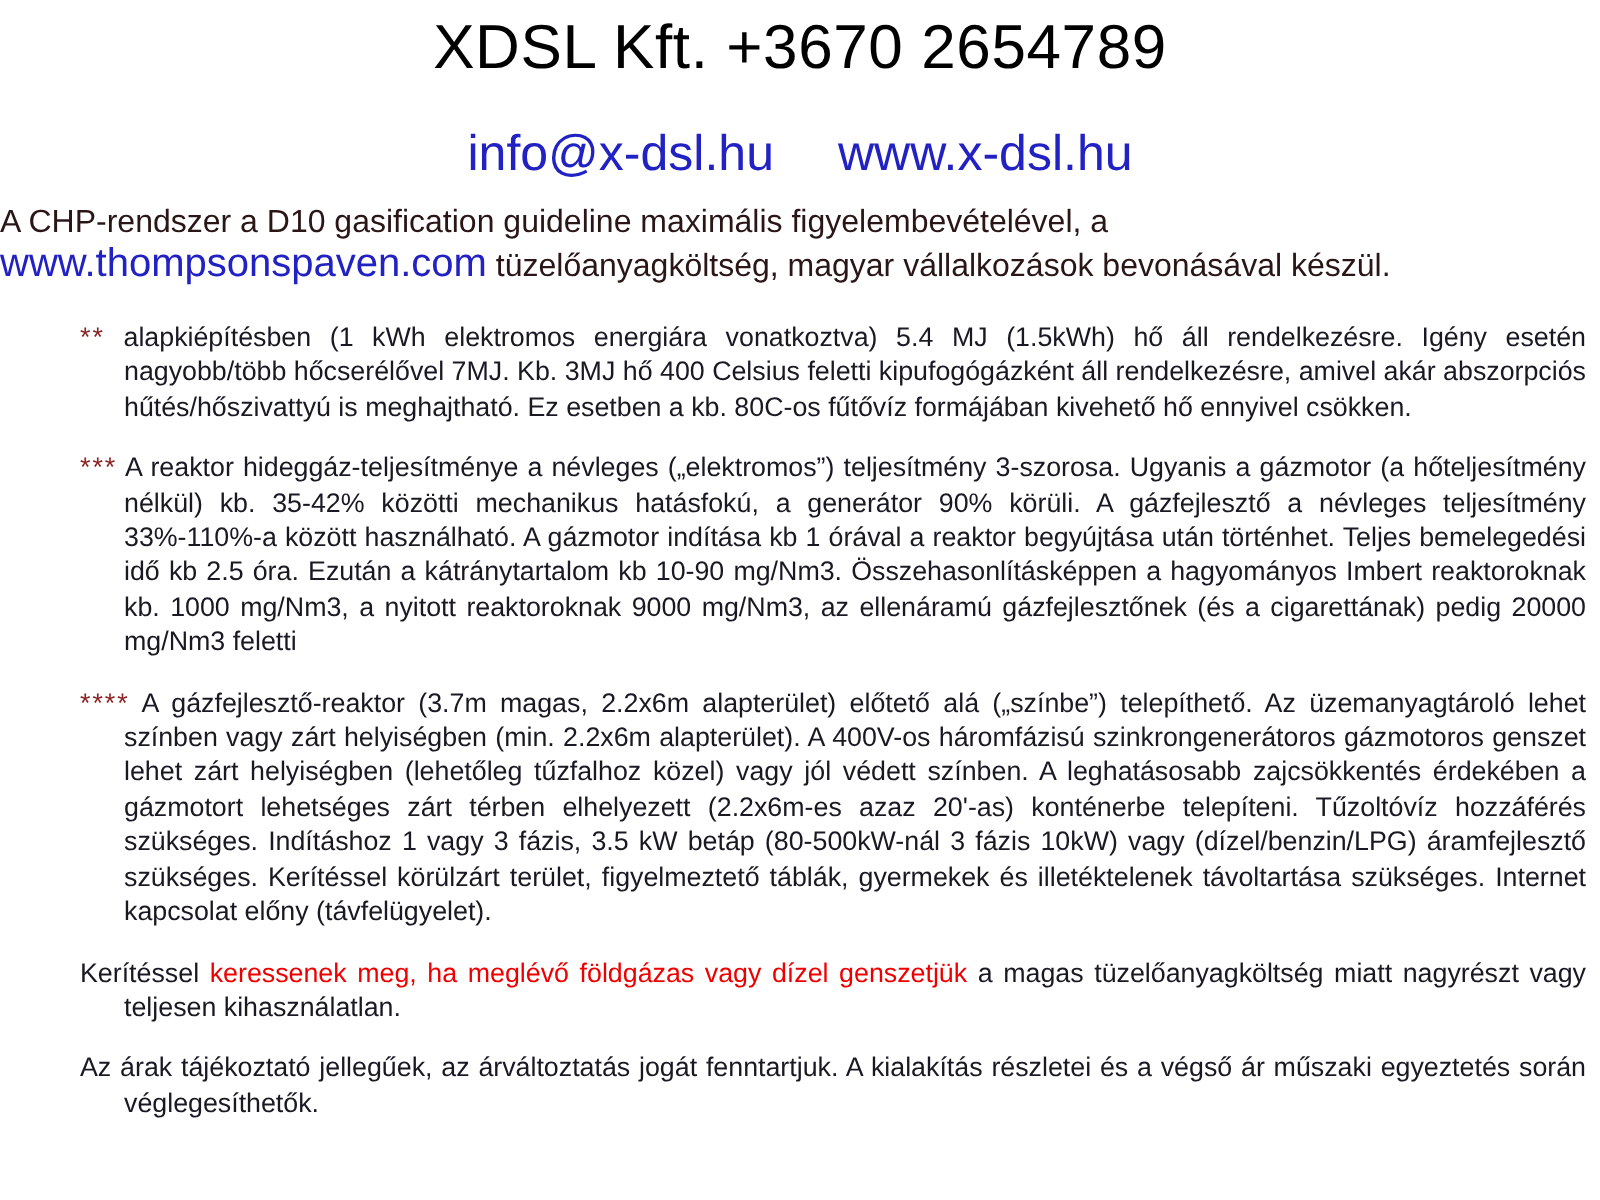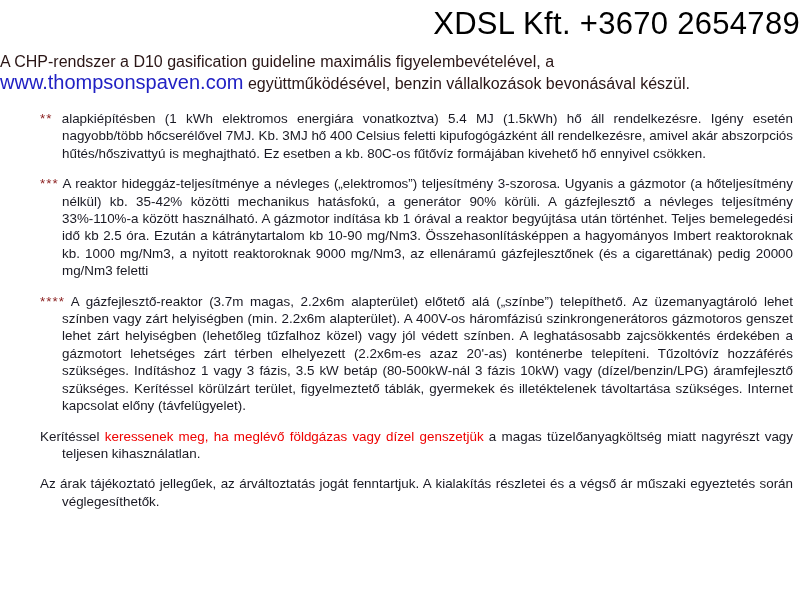--- a/index.html
+++ b/index.html
@@ -12,21 +12,21 @@
     width: 800px;
     height: 600px;
     background: #ffffff;
     font-family: "Liberation Sans", sans-serif;
     overflow: hidden;
   }
   .title {
     margin: 6px 0 0 0;
     font-size: 31px;
     font-weight: 400;
-    text-align: right;
+    text-align: center;
     color: #000000;
     letter-spacing: 0.3px;
   }
   .contact-links {
     display: flex;
     justify-content: center;
     gap: 32px;
     margin-top: 21px;
     font-size: 25px;
   }
@@ -65,24 +65,28 @@
     color: #ee0000;
   }
 </style>
 </head>
 <body>
 
 <div class="page">
 
   <h1 class="title">XDSL Kft. +3670 2654789</h1>
 
+  <div class="contact-links">
+    <a class="link">info@x-dsl.hu</a>
+    <a class="link">www.x-dsl.hu</a>
+  </div>
 
   <div class="intro">
     <div>A CHP-rendszer a D10 gasification guideline maximális figyelembevételével, a</div>
-    <div><a class="link">www.thompsonspaven.com</a><span> együttműködésével, benzin vállalkozások bevonásával készül.</span></div>
+    <div><a class="link">www.thompsonspaven.com</a><span> tüzelőanyagköltség, magyar vállalkozások bevonásával készül.</span></div>
   </div>
 
   <div class="content">
 
     <p><span class="marker">**</span> <span>alapkiépítésben (1 kWh elektromos energiára vonatkoztva) 5.4 MJ (1.5kWh) hő áll rendelkezésre. Igény esetén nagyobb/több hőcserélővel 7MJ. Kb. 3MJ hő 400 Celsius feletti kipufogógázként áll rendelkezésre, amivel akár abszorpciós hűtés/hőszivattyú is meghajtható. Ez esetben a kb. 80C-os fűtővíz formájában kivehető hő ennyivel csökken.</span></p>
 
     <p><span class="marker">***</span> <span>A reaktor hideggáz-teljesítménye a névleges („elektromos”) teljesítmény 3-szorosa. Ugyanis a gázmotor (a hőteljesítmény nélkül) kb. 35-42% közötti mechanikus hatásfokú, a generátor 90% körüli. A gázfejlesztő a névleges teljesítmény 33%-110%-a között használható. A gázmotor indítása  kb 1 órával a reaktor begyújtása után történhet. Teljes bemelegedési idő kb 2.5 óra. Ezután a kátránytartalom kb 10-90 mg/Nm3. Összehasonlításképpen a hagyományos Imbert reaktoroknak kb. 1000 mg/Nm3, a nyitott reaktoroknak 9000 mg/Nm3, az ellenáramú gázfejlesztőnek (és a cigarettának) pedig 20000 mg/Nm3 feletti</span></p>
 
     <p><span class="marker">****</span> <span>A gázfejlesztő-reaktor (3.7m magas, 2.2x6m alapterület) előtető alá („színbe”) telepíthető. Az üzemanyagtároló lehet színben vagy zárt helyiségben (min. 2.2x6m alapterület). A 400V-os háromfázisú szinkrongenerátoros gázmotoros genszet lehet zárt helyiségben (lehetőleg tűzfalhoz közel) vagy jól védett színben. A leghatásosabb zajcsökkentés érdekében a gázmotort lehetséges zárt térben elhelyezett (2.2x6m-es azaz 20'-as) konténerbe telepíteni. Tűzoltóvíz hozzáférés szükséges. Indításhoz 1 vagy 3 fázis, 3.5 kW betáp (80-500kW-nál 3 fázis 10kW) vagy (dízel/benzin/LPG) áramfejlesztő szükséges. Kerítéssel körülzárt terület, figyelmeztető táblák, gyermekek és illetéktelenek távoltartása szükséges. Internet kapcsolat előny (távfelügyelet).</span></p>
 

